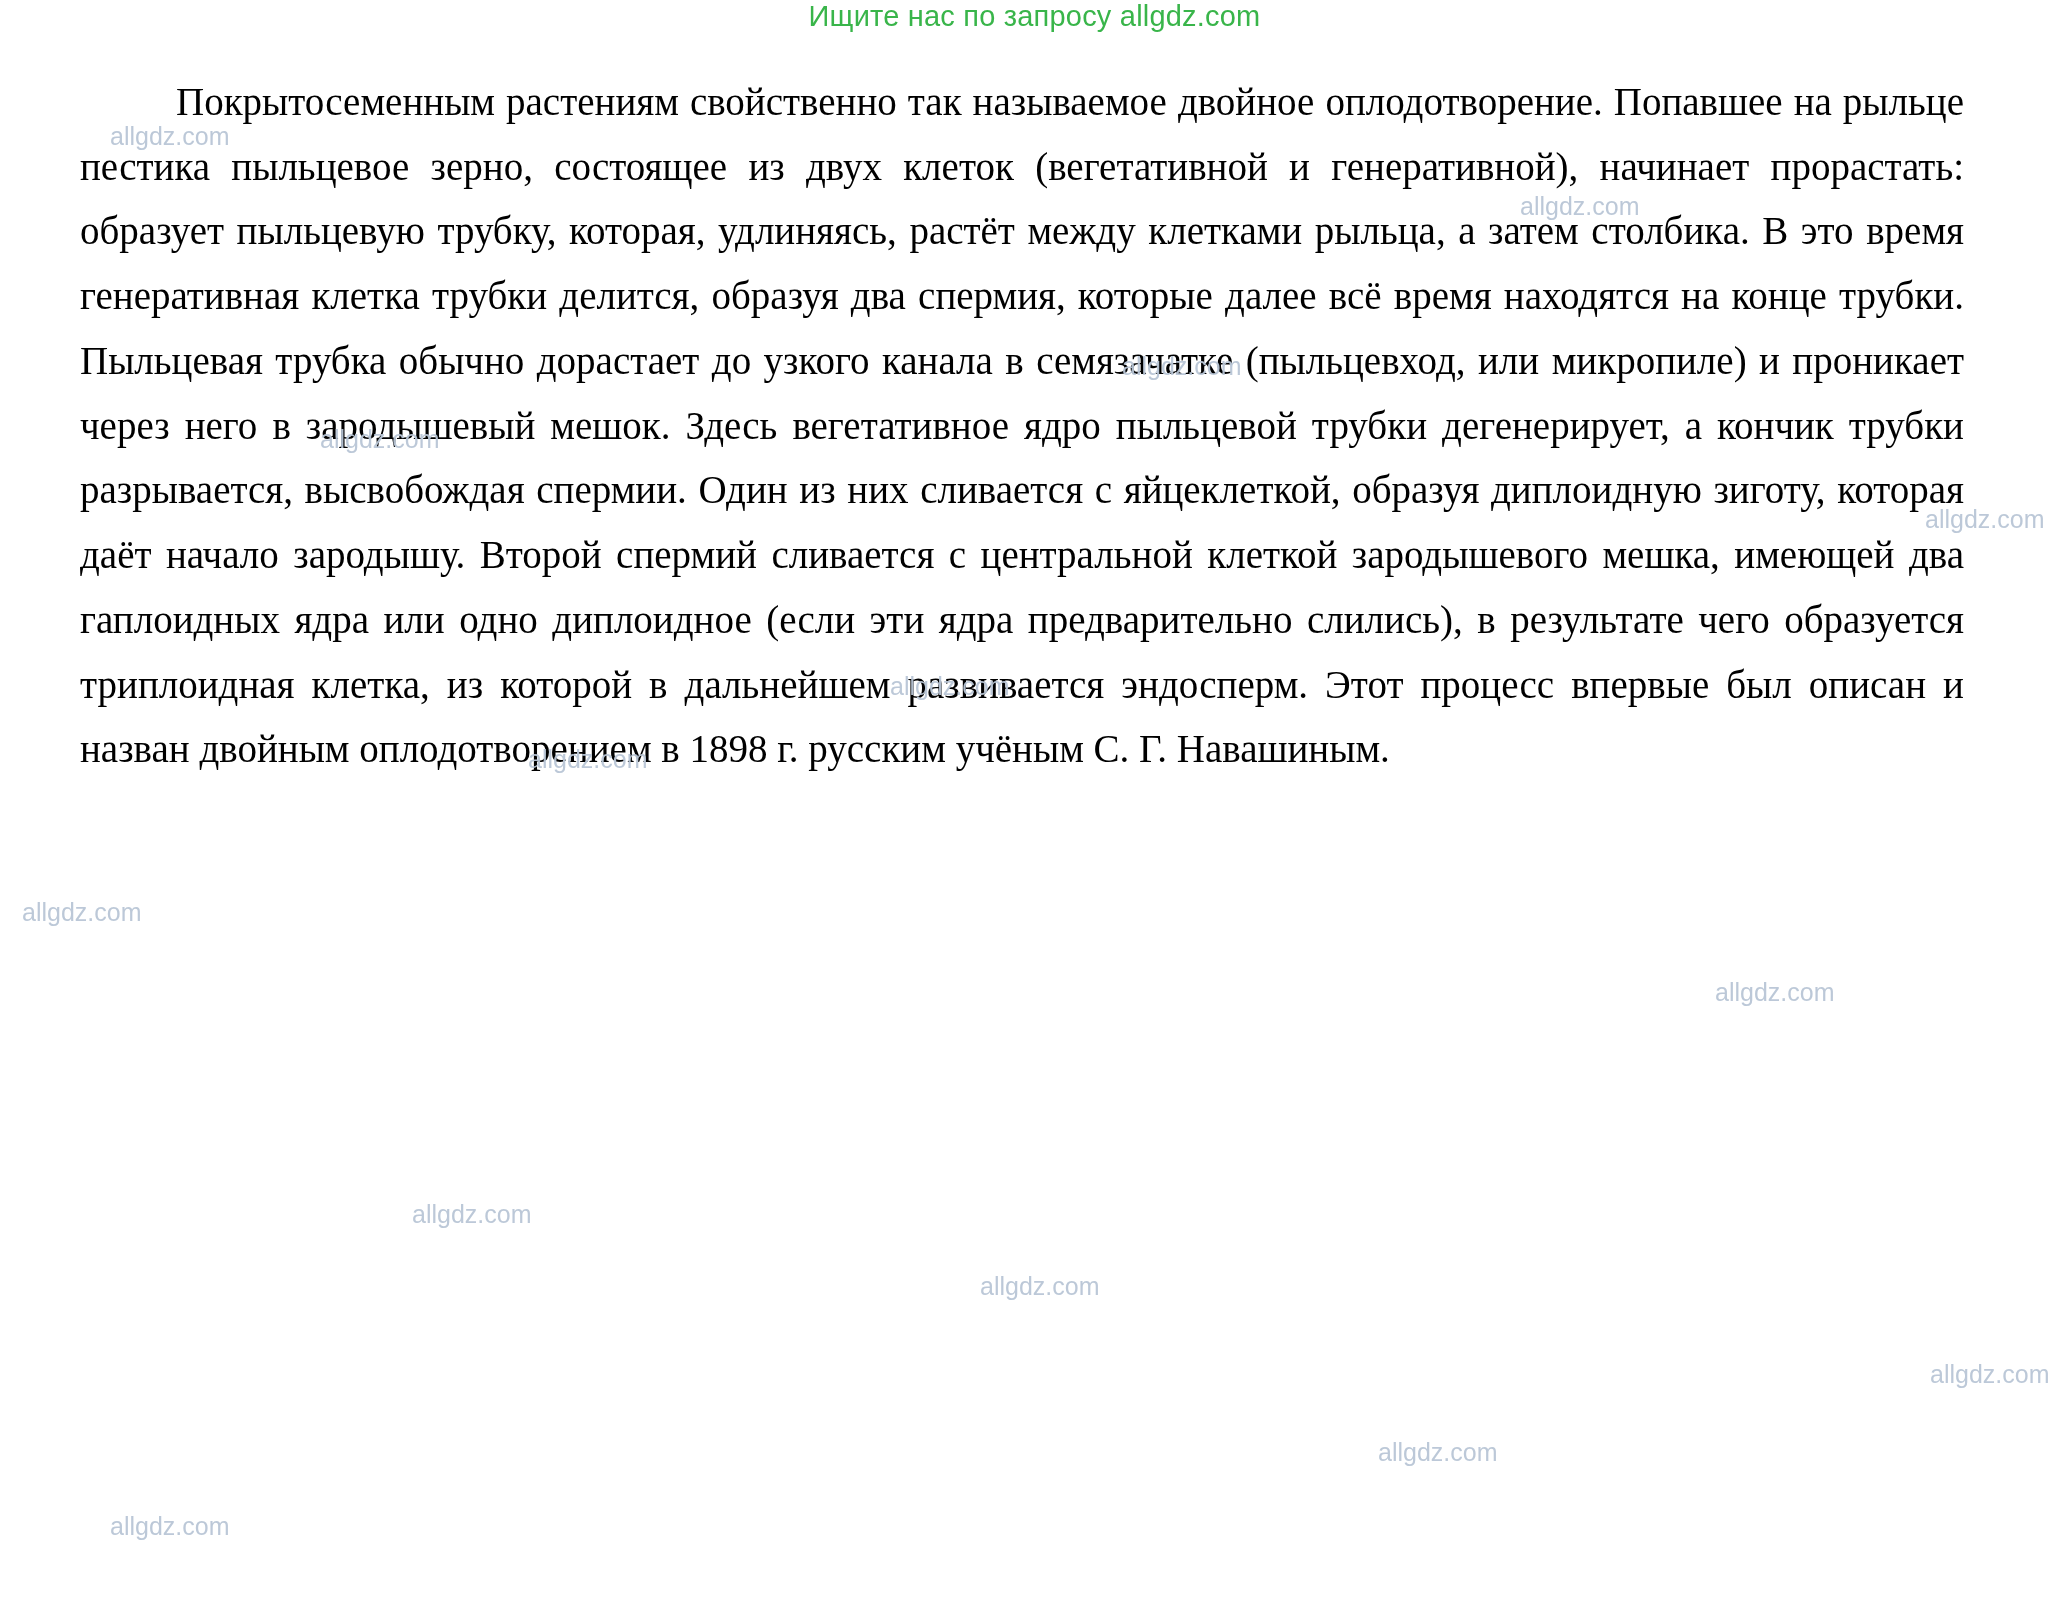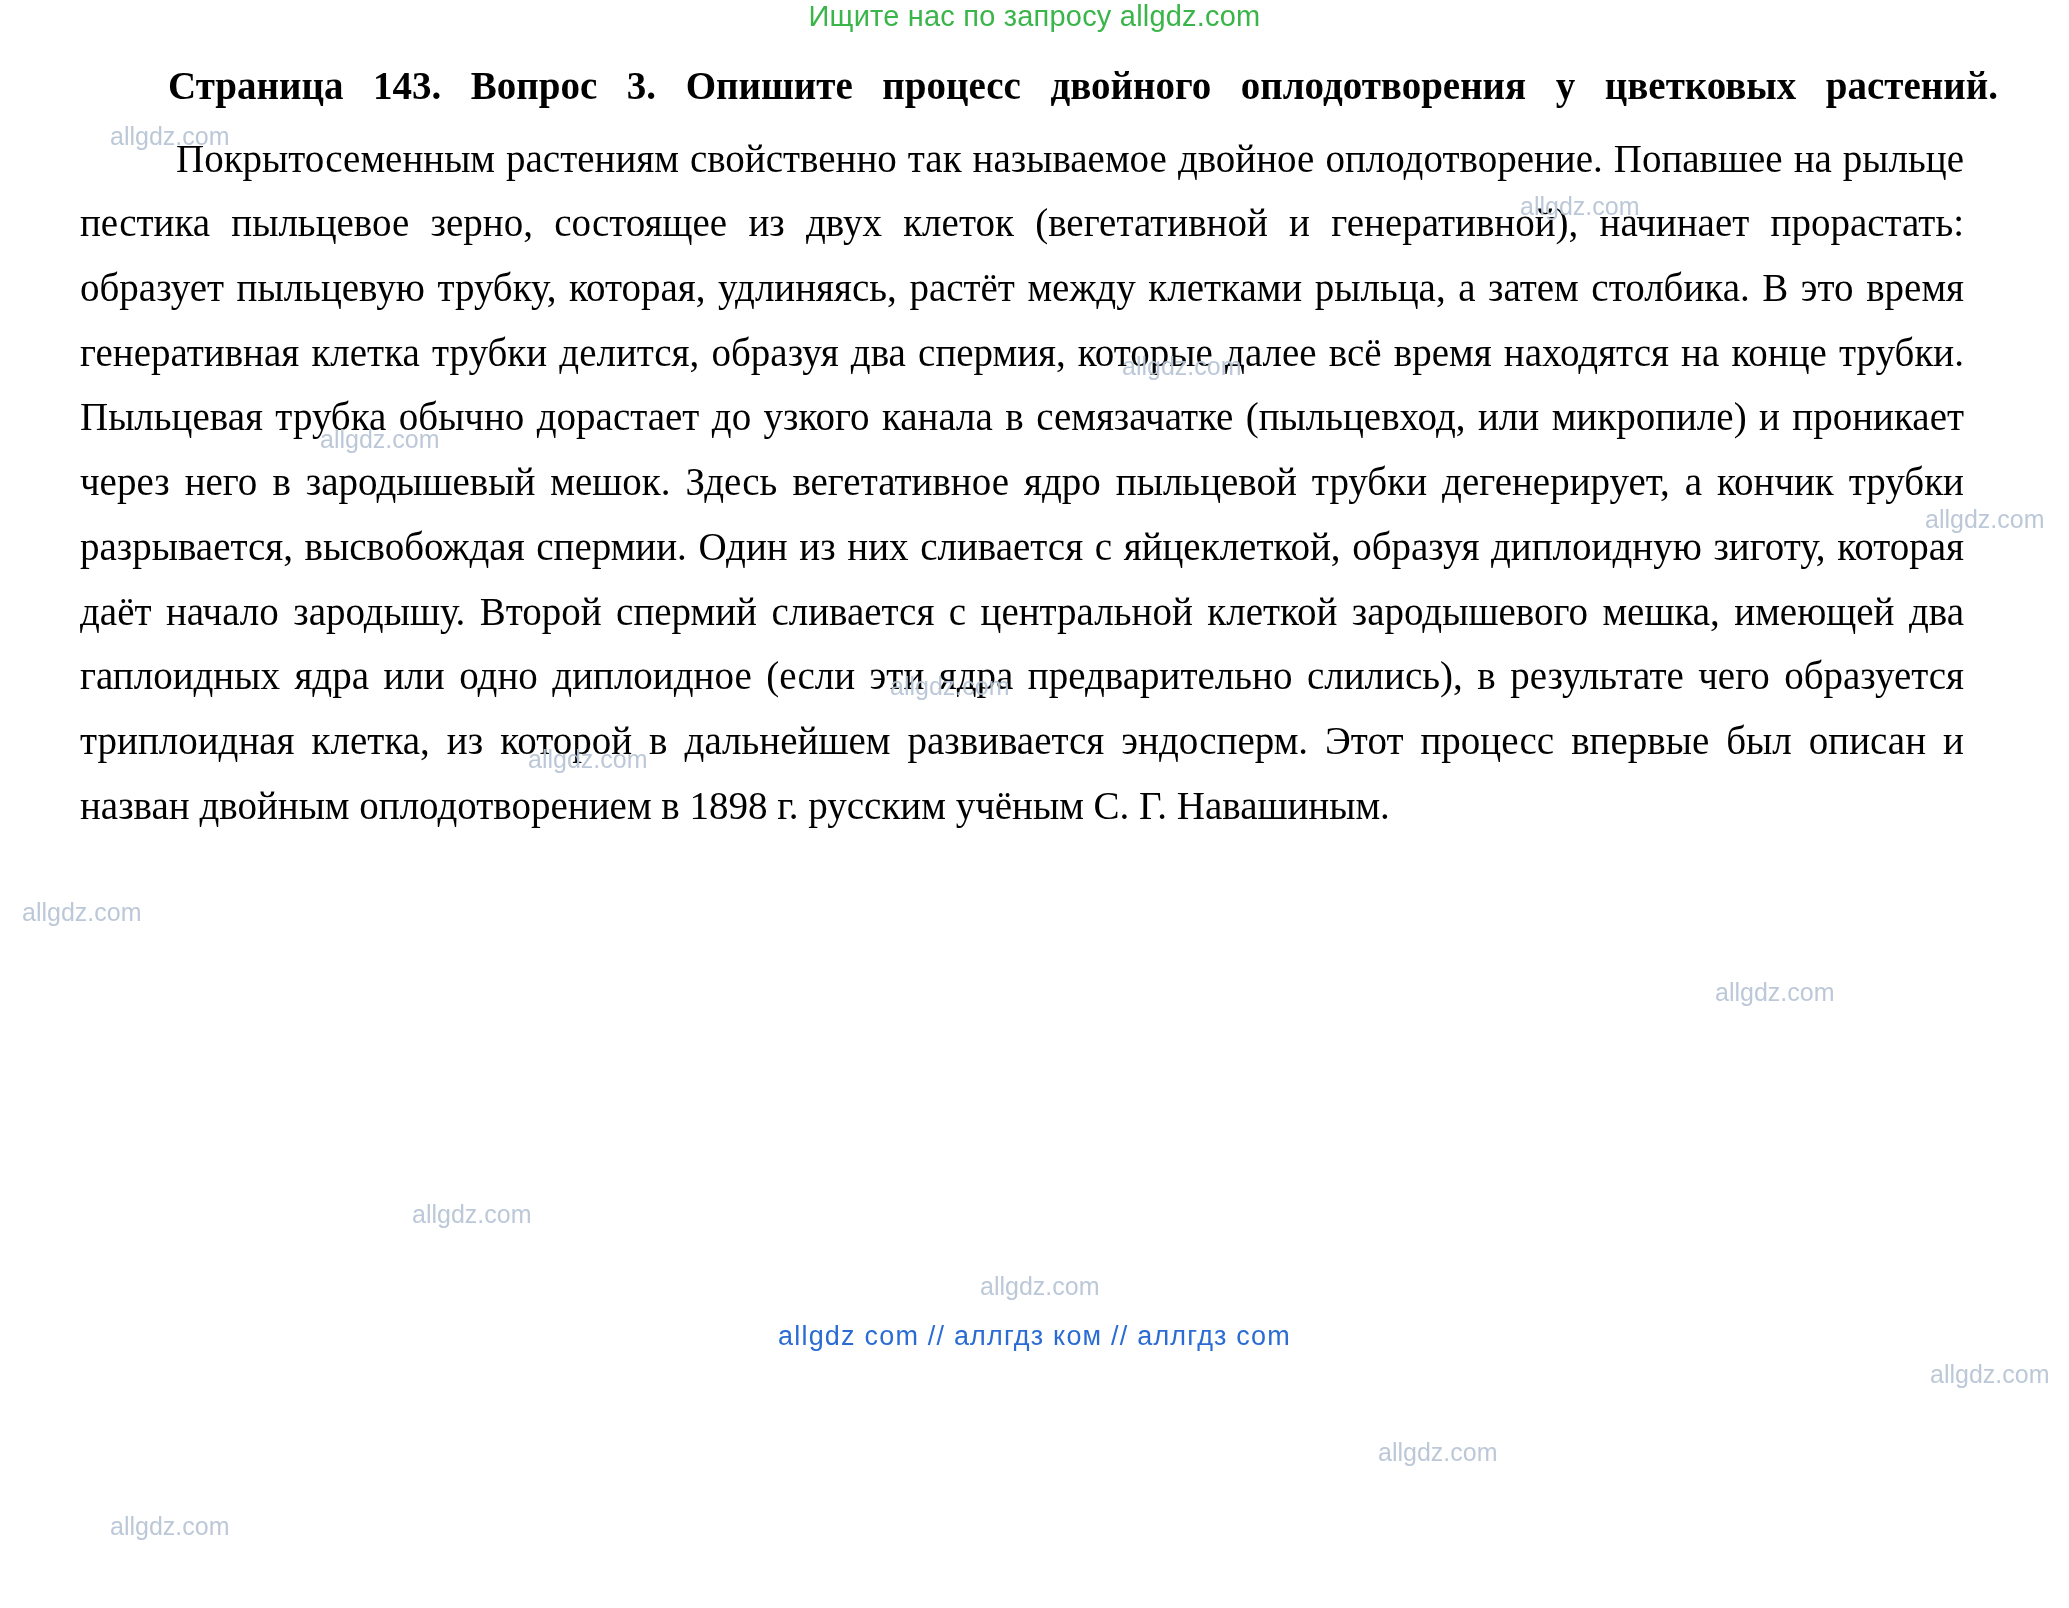--- a/index.html
+++ b/index.html
@@ -86,25 +86,23 @@
   }
 </style>
 </head>
 <body>
 
 <div class="page">
 
   <div class="top-banner">Ищите нас по запросу allgdz.com</div>
 
   <div class="content">
-    <p class="question-title">Страница 143. Вопрос 3. Опишите процесс двойного оплодотворения у цветковых растений.</p>
     <p class="body-text">Покрытосеменным растениям свойственно так называемое двойное оплодотворение. Попавшее на рыльце пестика пыльцевое зерно, состоящее из двух клеток (вегетативной и генеративной), начинает прорастать: образует пыльцевую трубку, которая, удлиняясь, растёт между клетками рыльца, а затем столбика. В это время генеративная клетка трубки делится, образуя два спермия, которые далее всё время находятся на конце трубки. Пыльцевая трубка обычно дорастает до узкого канала в семязачатке (пыльцевход, или микропиле) и проникает через него в зародышевый мешок. Здесь вегетативное ядро пыльцевой трубки дегенерирует, а кончик трубки разрывается, высвобождая спермии. Один из них сливается с яйцеклеткой, образуя диплоидную зиготу, которая даёт начало зародышу. Второй спермий сливается с центральной клеткой зародышевого мешка, имеющей два гаплоидных ядра или одно диплоидное (если эти ядра предварительно слились), в результате чего образуется триплоидная клетка, из которой в дальнейшем развивается эндосперм. Этот процесс впервые был описан и назван двойным оплодотворением в 1898 г. русским учёным С. Г. Навашиным.</p>
   </div>
 
-  <div class="bottom-banner">allgdz com  //  аллгдз ком  //  аллгдз сom</div>
 
   <div id="watermark-layer">
       <div class="wm" style="left: 110px; top: 122px;">allgdz.com</div>
       <div class="wm" style="left: 1520px; top: 192px;">allgdz.com</div>
       <div class="wm" style="left: 1122px; top: 352px;">allgdz.com</div>
       <div class="wm" style="left: 320px; top: 425px;">allgdz.com</div>
       <div class="wm" style="left: 1925px; top: 505px;">allgdz.com</div>
       <div class="wm" style="left: 890px; top: 672px;">allgdz.com</div>
       <div class="wm" style="left: 528px; top: 745px;">allgdz.com</div>
       <div class="wm" style="left: 22px; top: 898px;">allgdz.com</div>

